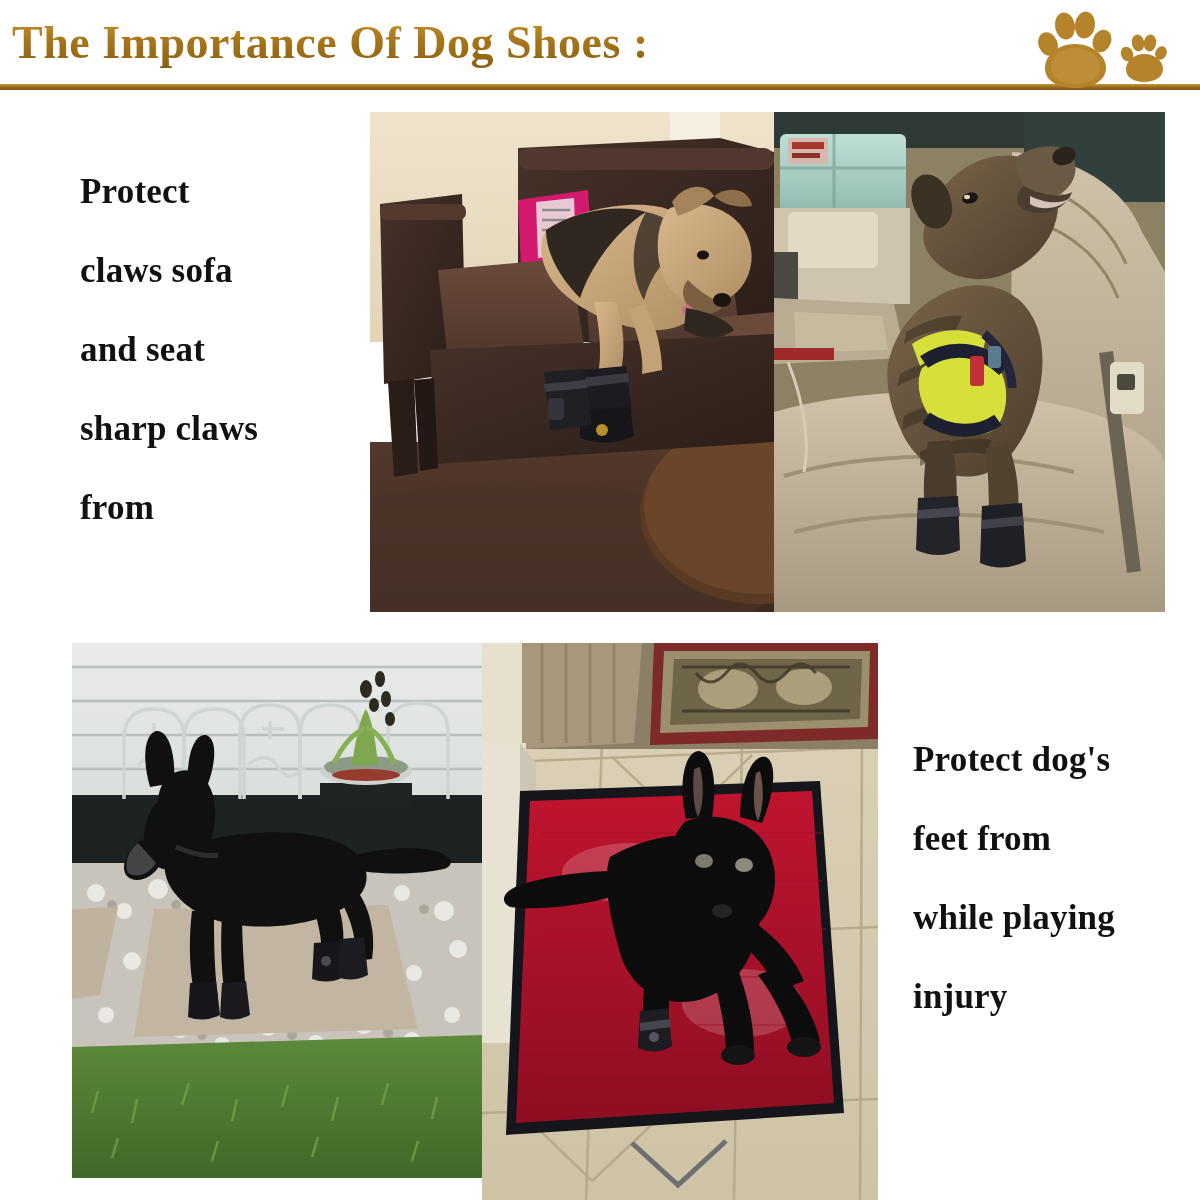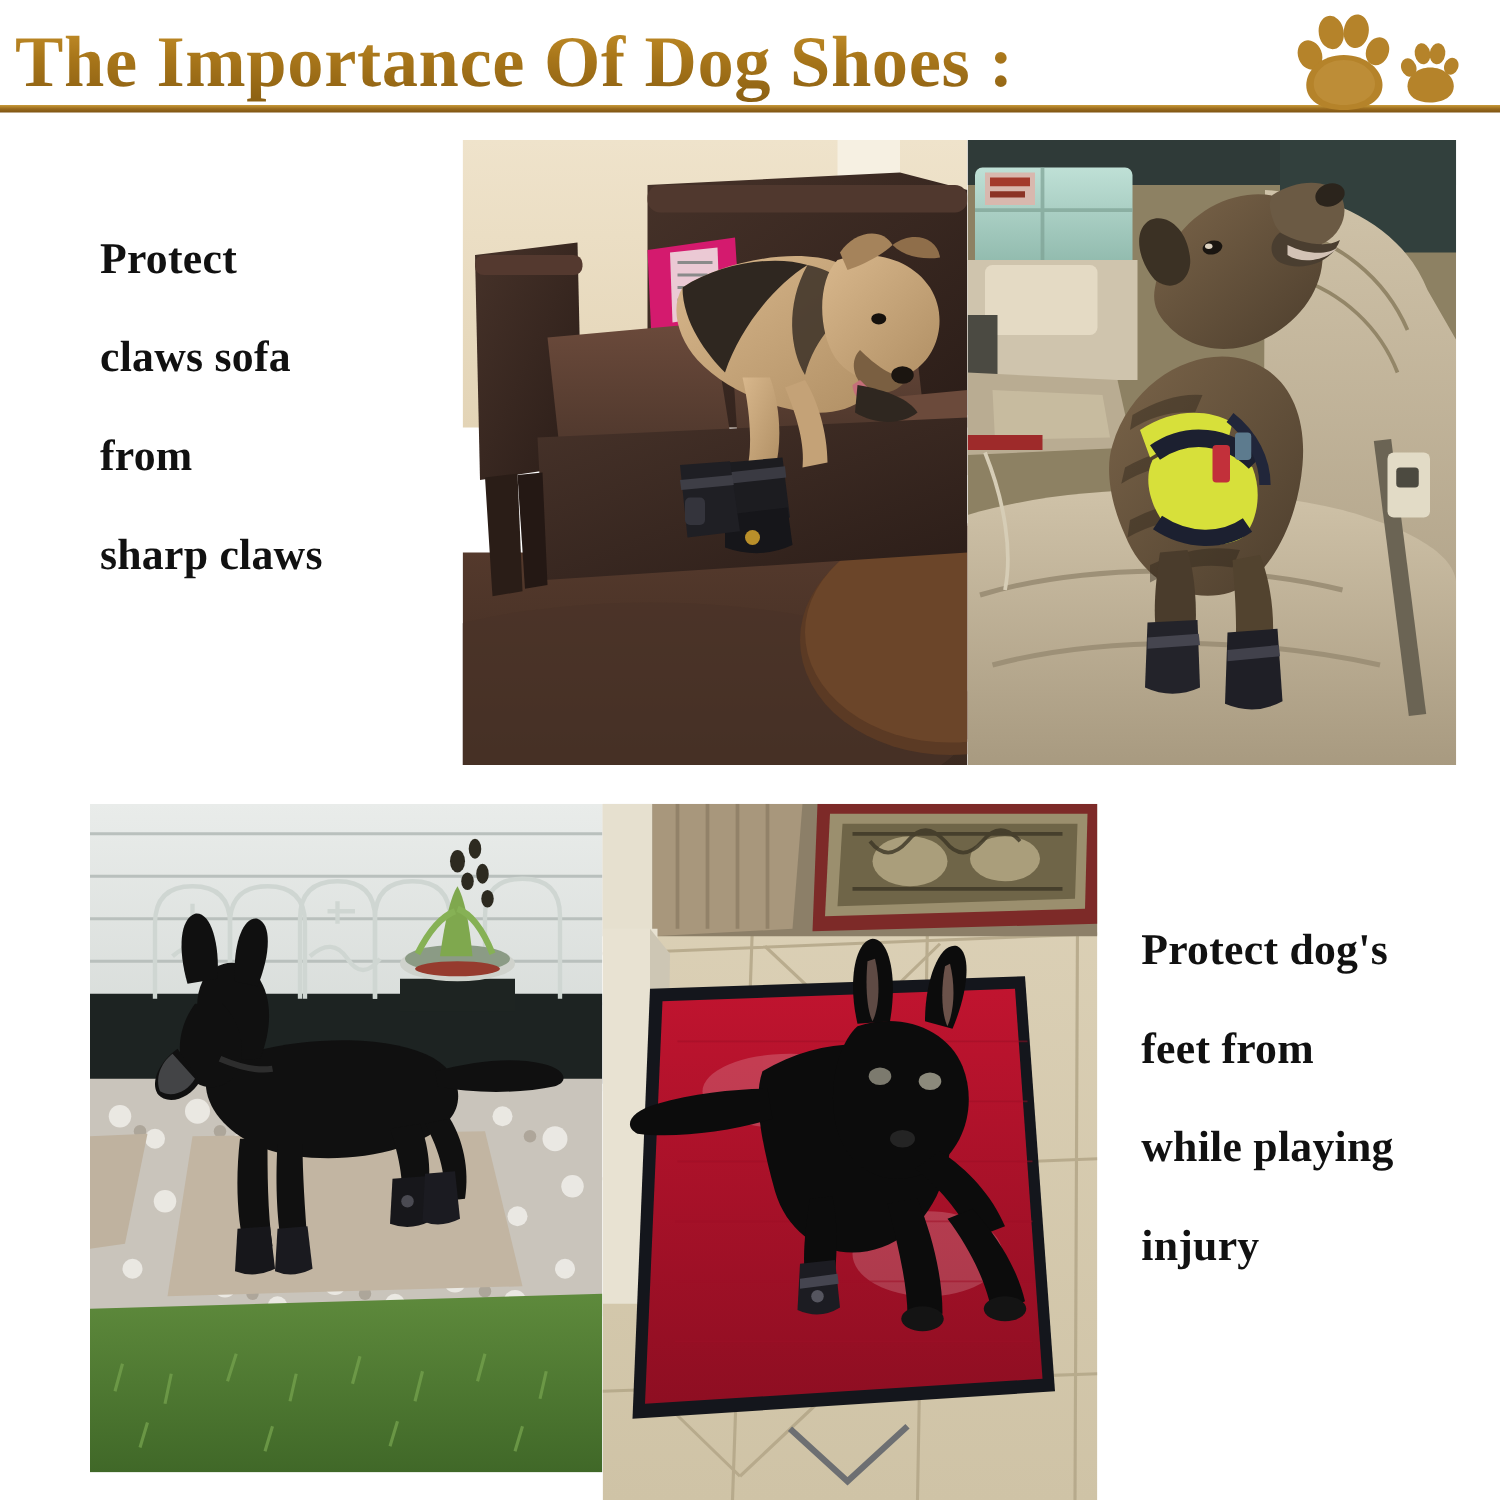--- a/index.html
+++ b/index.html
@@ -19,21 +19,21 @@
   #header {
     position: absolute;
     left: 0; top: 0;
     width: 1200px;
     height: 95px;
   }
   #page-title {
     position: absolute;
     left: 12px;
     top: 16px;
-    font-size: 58px;
+    font-size: 46px;
     font-weight: bold;
     letter-spacing: 0.5px;
     font-family: "Liberation Serif", "DejaVu Serif", serif;
     background: linear-gradient(180deg, #c8932c 0%, #a8761a 45%, #8a5f12 100%);
     -webkit-background-clip: text;
     background-clip: text;
     color: transparent;
     -webkit-text-fill-color: transparent;
     white-space: nowrap;
   }
@@ -71,21 +71,21 @@
   
   .caption {
     position: absolute;
     font-family: "Liberation Serif", "DejaVu Serif", serif;
     font-weight: bold;
     color: #111111;
     font-size: 35px;
     line-height: 79px;
     letter-spacing: 0.2px;
   }
-  #caption-left  { left: 80px;  top: 167px; width: 280px; }
+  #caption-left  { left: 80px;  top: 152px; width: 280px; }
   #caption-right { left: 913px; top: 720px; width: 285px; }
   .caption .ln { display: block; white-space: nowrap; }
 
   
   .ph-svg { display:block; width:100%; height:100%; }
 </style>
 </head>
 <body>
 
 <div id="header">
@@ -111,22 +111,23 @@
       <ellipse cx="30" cy="11" rx="6.2" ry="8.5" fill="#b5832a" transform="rotate(8 30 11)"></ellipse>
       <ellipse cx="41" cy="21" rx="5.6" ry="7" fill="#b5832a" transform="rotate(22 41 21)"></ellipse>
       <path d="M24 22 C35 22 43 29 43 37 C43 45 35 50 24 50 C13 50 6 45 6 37 C6 29 14 22 24 22 Z" fill="#b5832a"></path>
     </svg>
   </div>
 </div>
 
 <div id="caption-left" class="caption">
   <span class="ln">Protect</span>
   <span class="ln">claws sofa</span>
+  <span class="ln">and seat</span>
+  <span class="ln">sharp claws</span>
   <span class="ln">from</span>
-  <span class="ln">sharp claws</span>
 </div>
 
 <div id="caption-right" class="caption">
   <span class="ln">Protect dog's</span>
   <span class="ln">feet from</span>
   <span class="ln">while playing</span>
   <span class="ln">injury</span>
 </div>
 
 <div class="photo" id="photo-sofa" title="Tan and black German Shepherd mix sitting on a brown leather and fabric sofa wearing black dog boots, pink pillow behind, wood table at right">

